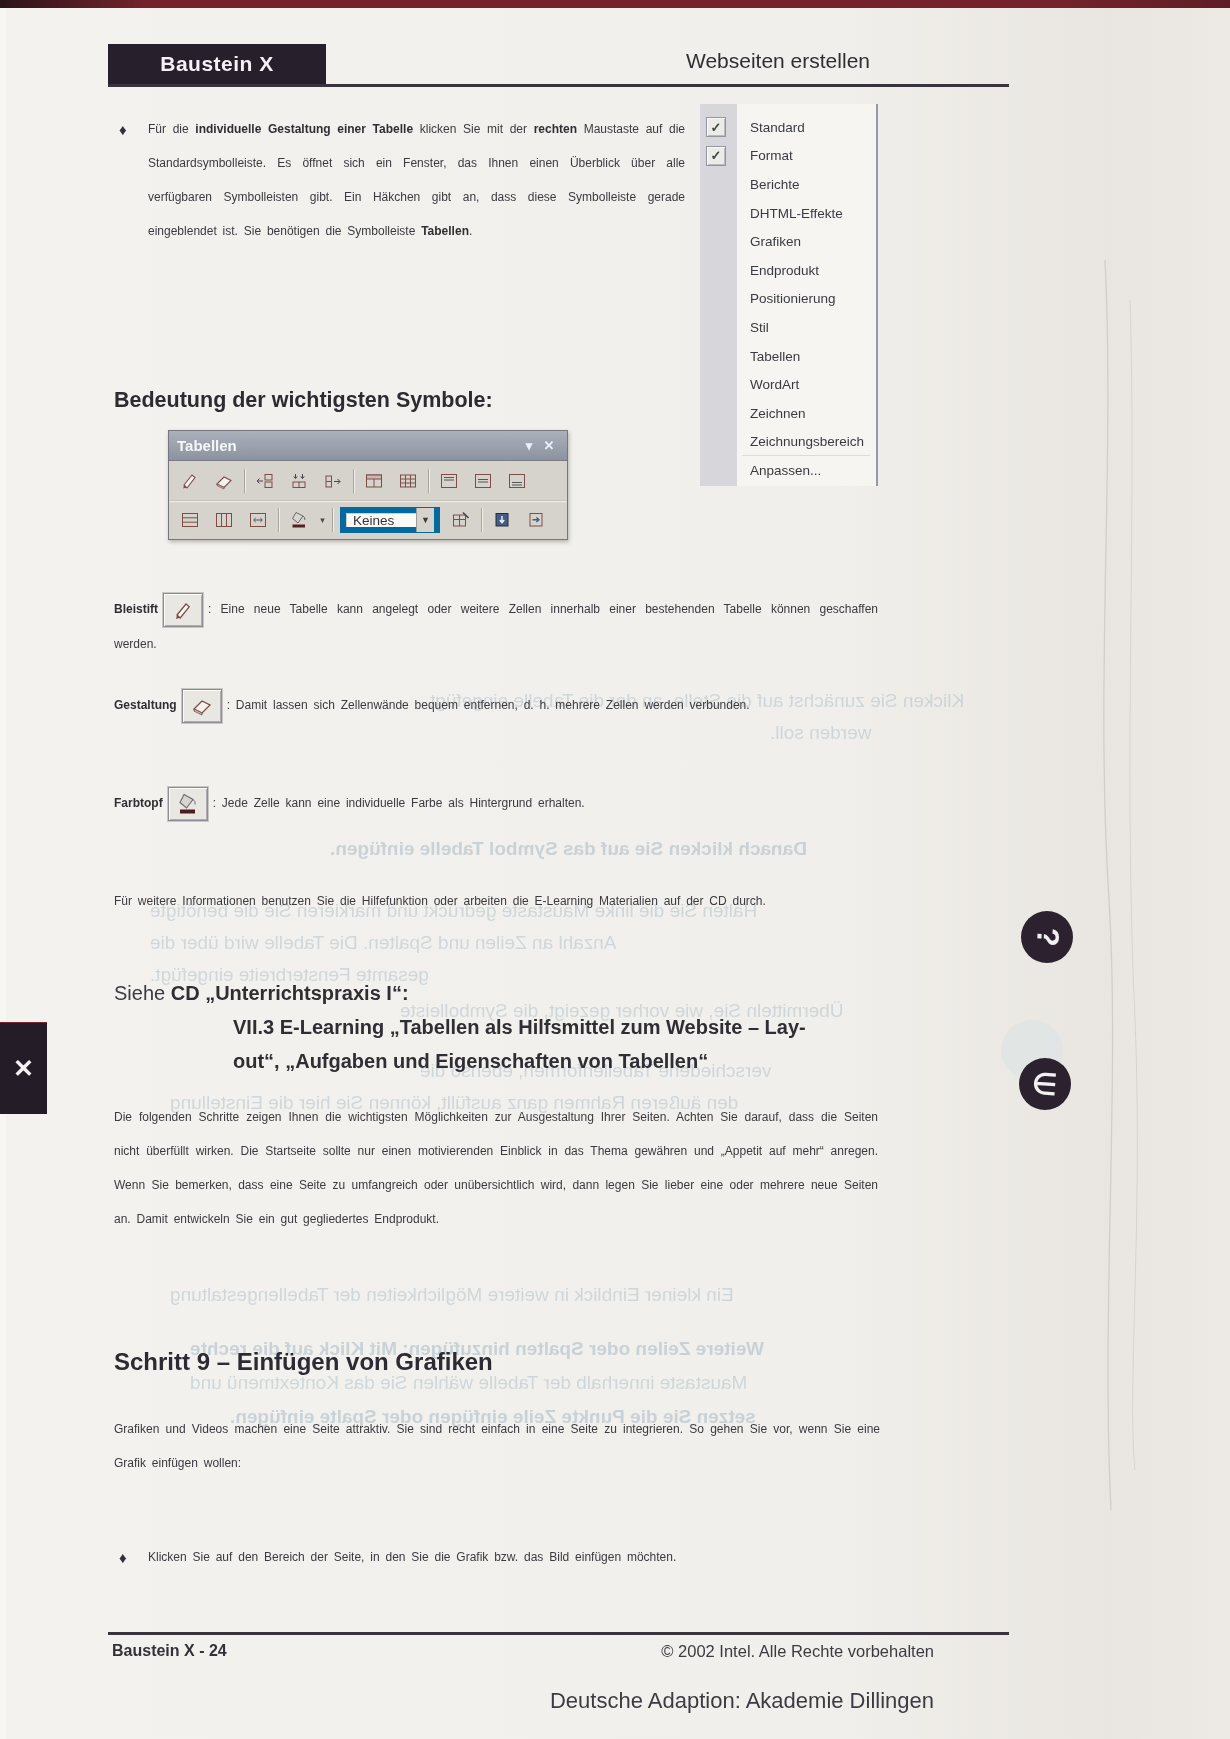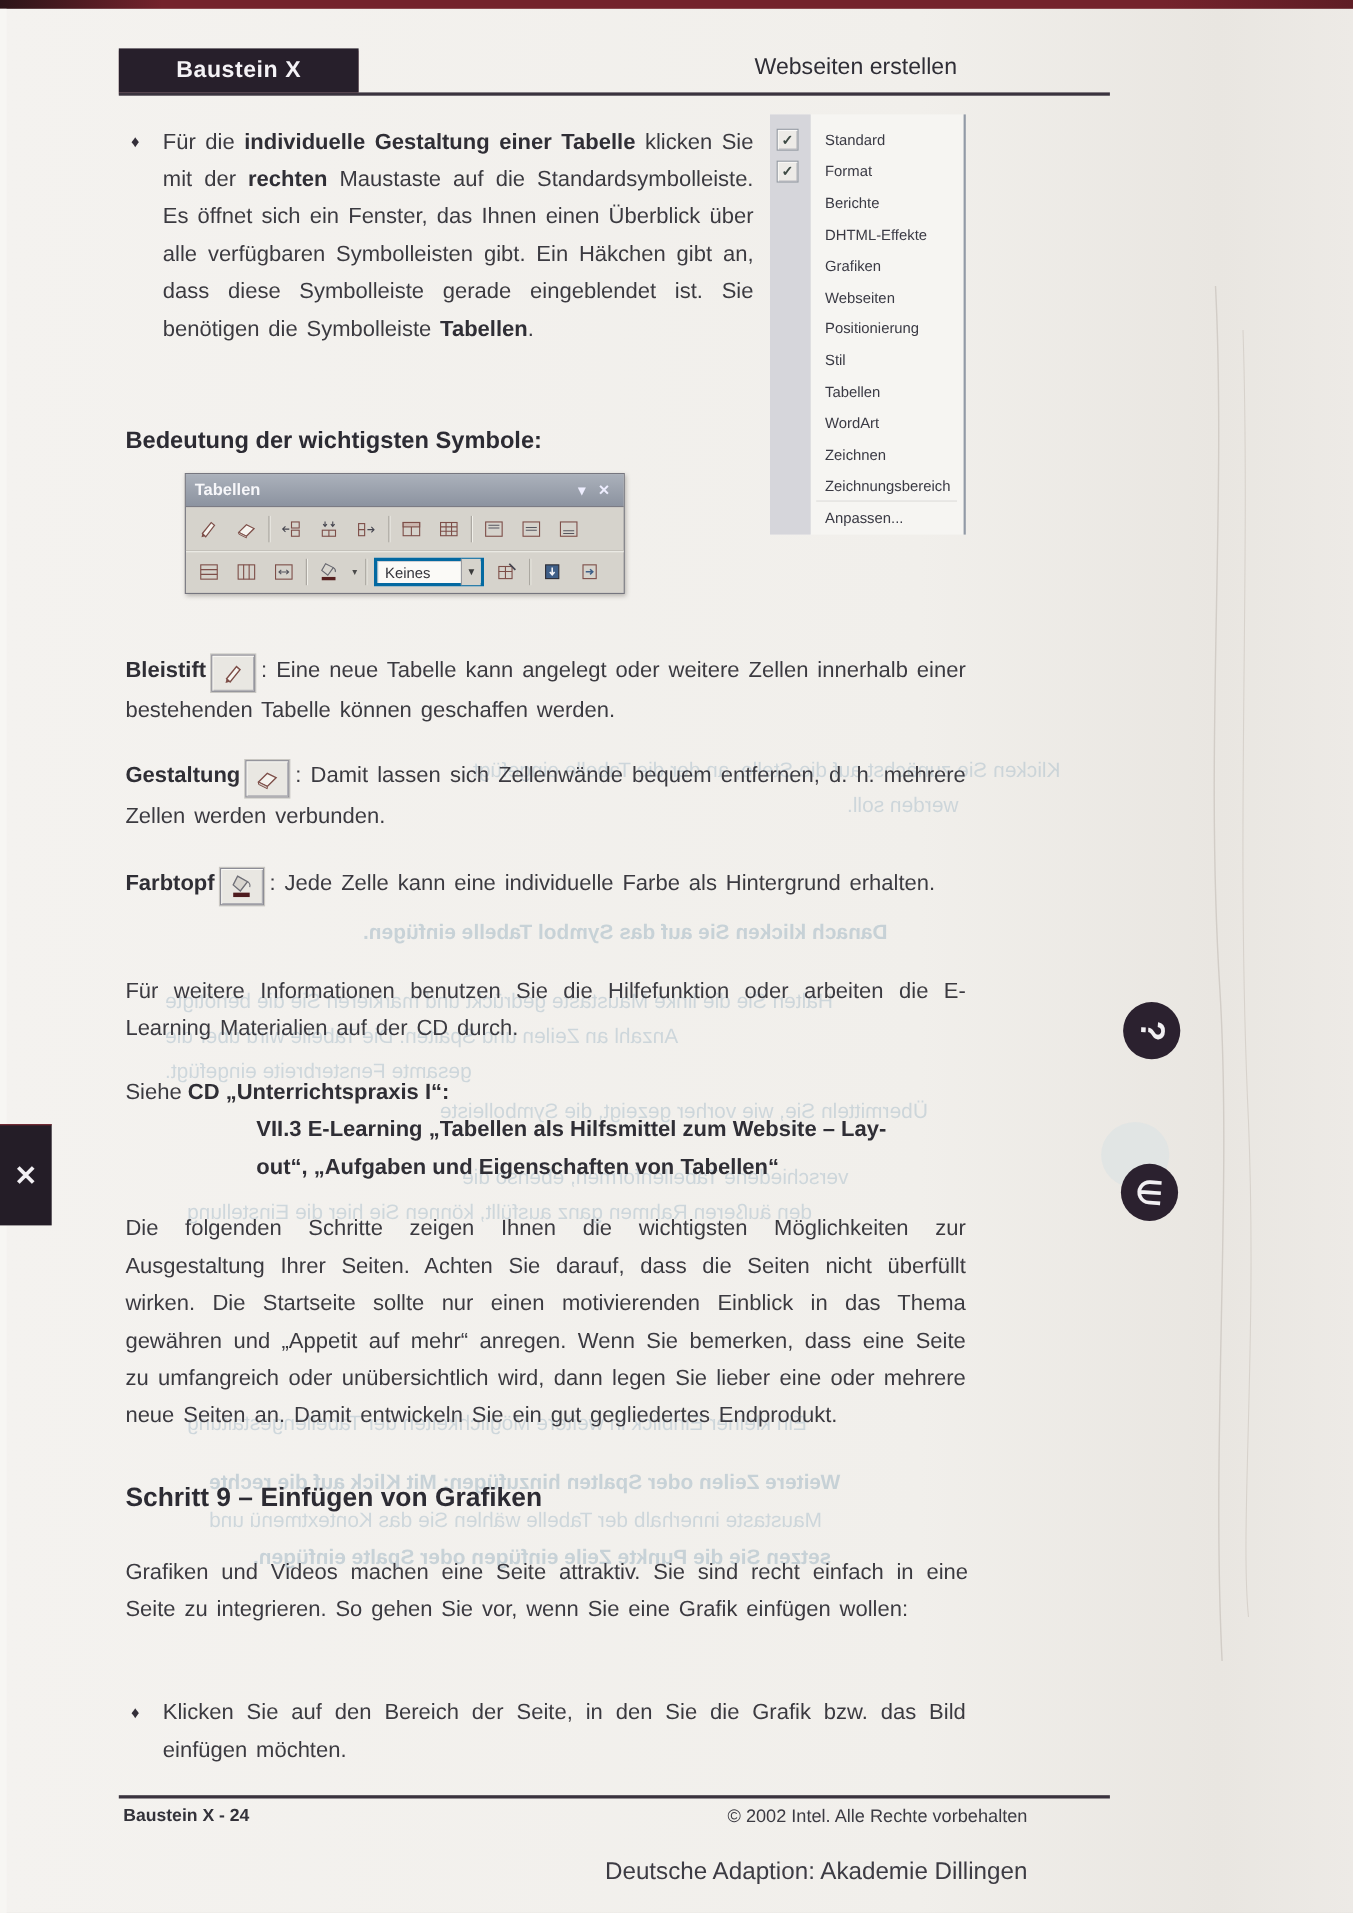--- a/index.html
+++ b/index.html
@@ -19,21 +19,21 @@
   
   .badge{position:absolute;left:108px;top:44px;width:218px;height:40px;background:#271f2b;
          color:#f4f2f6;font-size:21px;font-weight:bold;letter-spacing:.5px;
          display:flex;align-items:center;justify-content:center;
          box-shadow:0 2px 0 rgba(122,32,44,.45);}
   .h-title{position:absolute;left:610px;top:49px;width:260px;text-align:right;
            font-size:21px;color:#2f2e36;}
   .h-rule{position:absolute;left:108px;top:84px;width:901px;height:3px;background:#3a333e;}
 
   
-  .para{position:absolute;font-size:20px;line-height:34px;text-align:justify;
+  .para{position:absolute;font-size:12px;line-height:34px;text-align:justify;
         word-spacing:2.5px;color:#3b3a40;}
   .b{font-weight:bold;color:#2f2e35;text-align:right;}
   .marker{position:absolute;font-size:15px;color:#342f39;}
   .h2{position:absolute;font-weight:bold;color:#2c2b33;}
   #symbols-heading{left:114px;top:388px;font-size:21.5px;}
   #step9-heading{left:114px;top:1348px;font-size:24px;}
 
   
   .menu{position:absolute;left:700px;top:104px;width:178px;height:382px;background:#f6f5f2;
         border-right:2px solid #929aa6;}
@@ -57,21 +57,21 @@
                display:flex;align-items:center;padding:0 8px;color:#f7f7fa;
                font-weight:bold;font-size:15px;border-bottom:1px solid #7b7b84;}
   .tbwin-title .sp{flex:1}
   .twbtn{width:20px;text-align:center;color:#eef;font-size:13px;}
   .tbrow{display:flex;align-items:center;height:39px;padding:0 4px;}
   .tbrow + .tbrow{border-top:1px solid #c4c1ba;box-shadow:0 1px 0 #efeee8 inset;}
   .tb{width:34px;height:30px;display:flex;align-items:center;justify-content:center;}
   .tbsep{width:1px;height:24px;background:#a7a49d;margin:0 3px;box-shadow:1px 0 0 #f0efe9;}
   .dd{width:13px;text-align:center;font-size:9px;color:#4a4a4a;}
   .combo{display:flex;align-items:center;width:100px;height:26px;background:#fbfaf7;
-         border:3px solid #0369a1;box-shadow:inset 1px 1px 0 #cfcfd3;margin:0 4px;}
+         border:6px solid #0369a1;box-shadow:inset 1px 1px 0 #cfcfd3;margin:0 4px;}
   .combo-val{flex:1;font-size:13.5px;padding-left:7px;color:#33333a;}
   .combo-btn{width:18px;height:24px;background:#d6d3cc;border-left:1px solid #9a9a9f;
              text-align:center;font-size:9px;line-height:24px;color:#3a3a3a;}
 
   
   .ibtn{display:inline-flex;align-items:center;justify-content:center;width:40px;height:34px;
         background:#e9e7e2;border:1px solid #8d8d96;vertical-align:-9px;margin:0 5px;
         box-shadow:inset 1px 1px 0 #fbfaf6, inset -1px -1px 0 #aeaeb4, 0 0 0 1px #c9c7c2;}
 
   
@@ -170,21 +170,21 @@
           <div class="menu-item">
             <span class="mi-box">
               <span class="mi-tick">✓</span>
             </span>
             <span class="mi-label">Grafiken</span>
           </div>
           <div class="menu-item">
             <span class="mi-box">
               <span class="mi-tick">✓</span>
             </span>
-            <span class="mi-label">Webseiten</span>
+            <span class="mi-label">Endprodukt</span>
           </div>
           <div class="menu-item">
             <span class="mi-box">
               <span class="mi-tick">✓</span>
             </span>
             <span class="mi-label">Positionierung</span>
           </div>
           <div class="menu-item">
             <span class="mi-box">
               <span class="mi-tick">✓</span>

